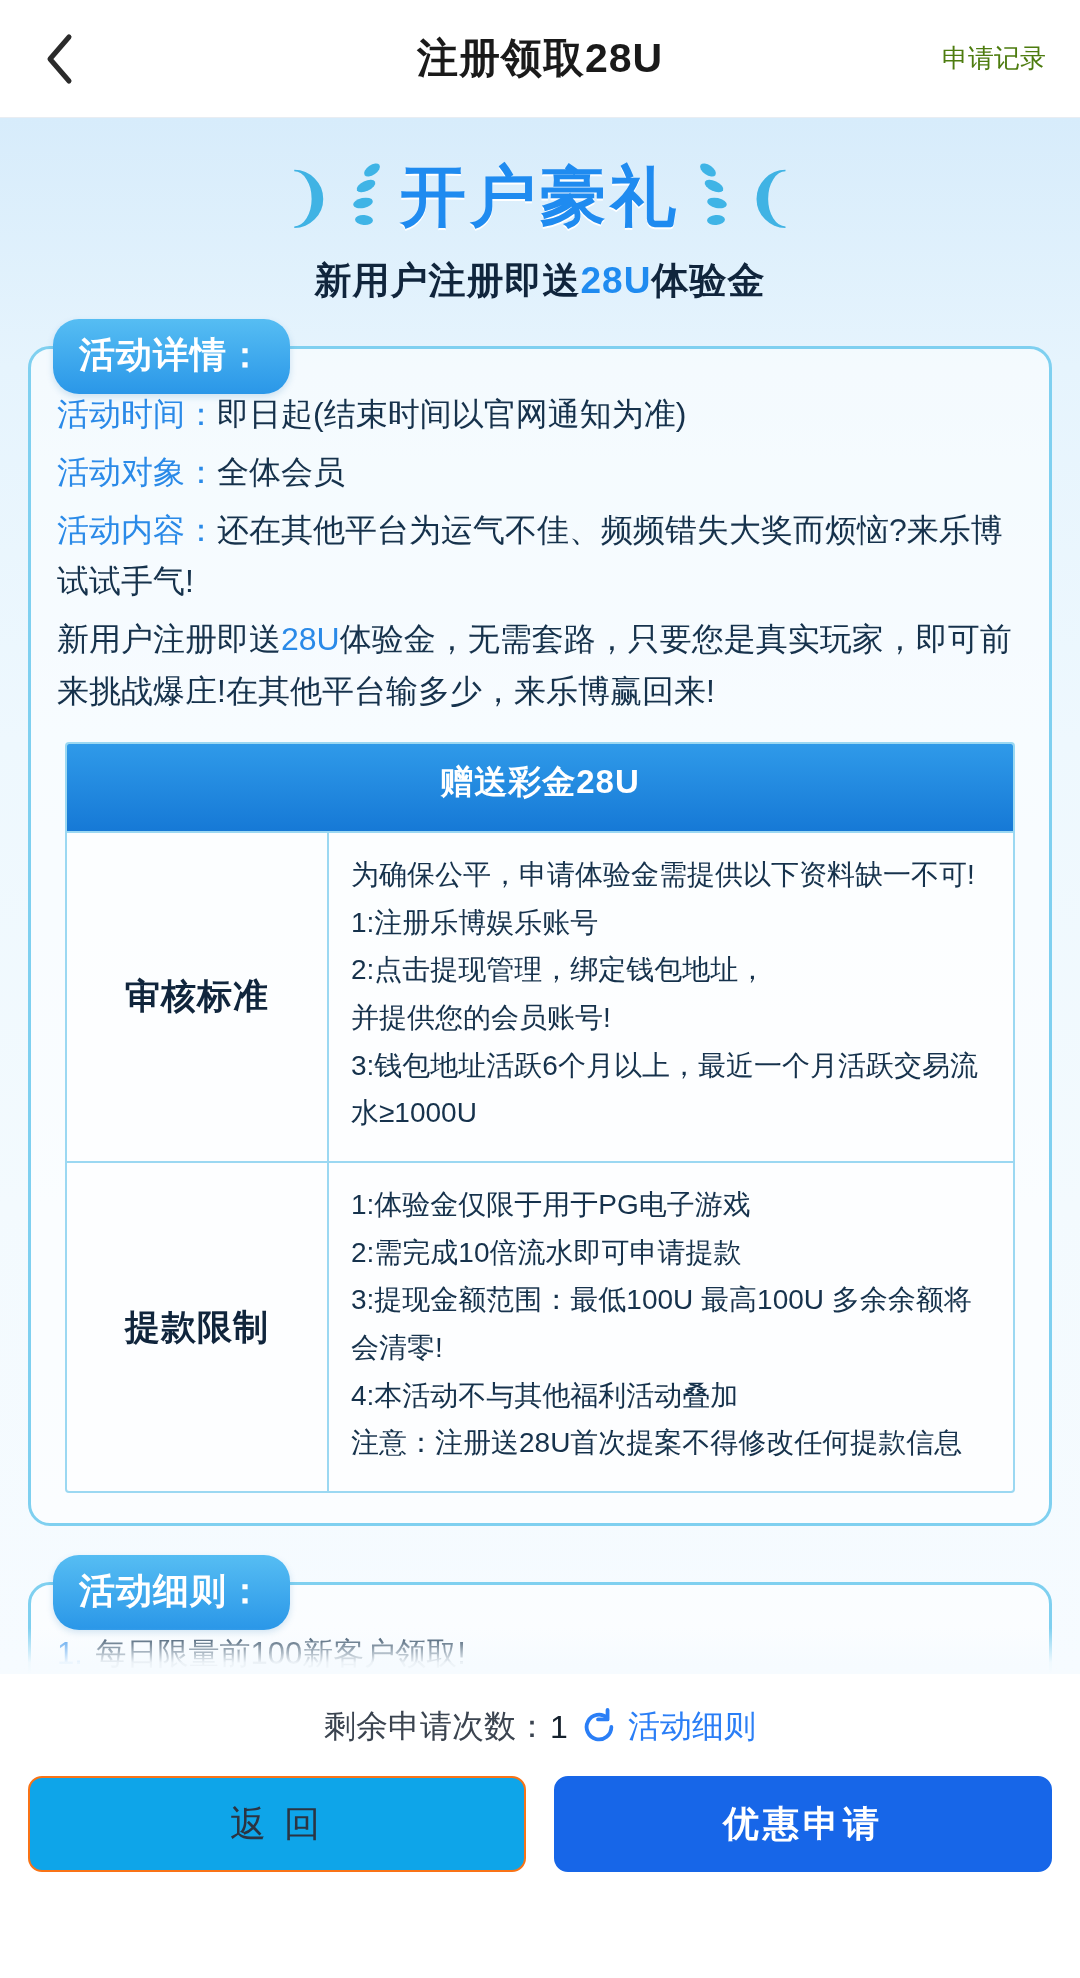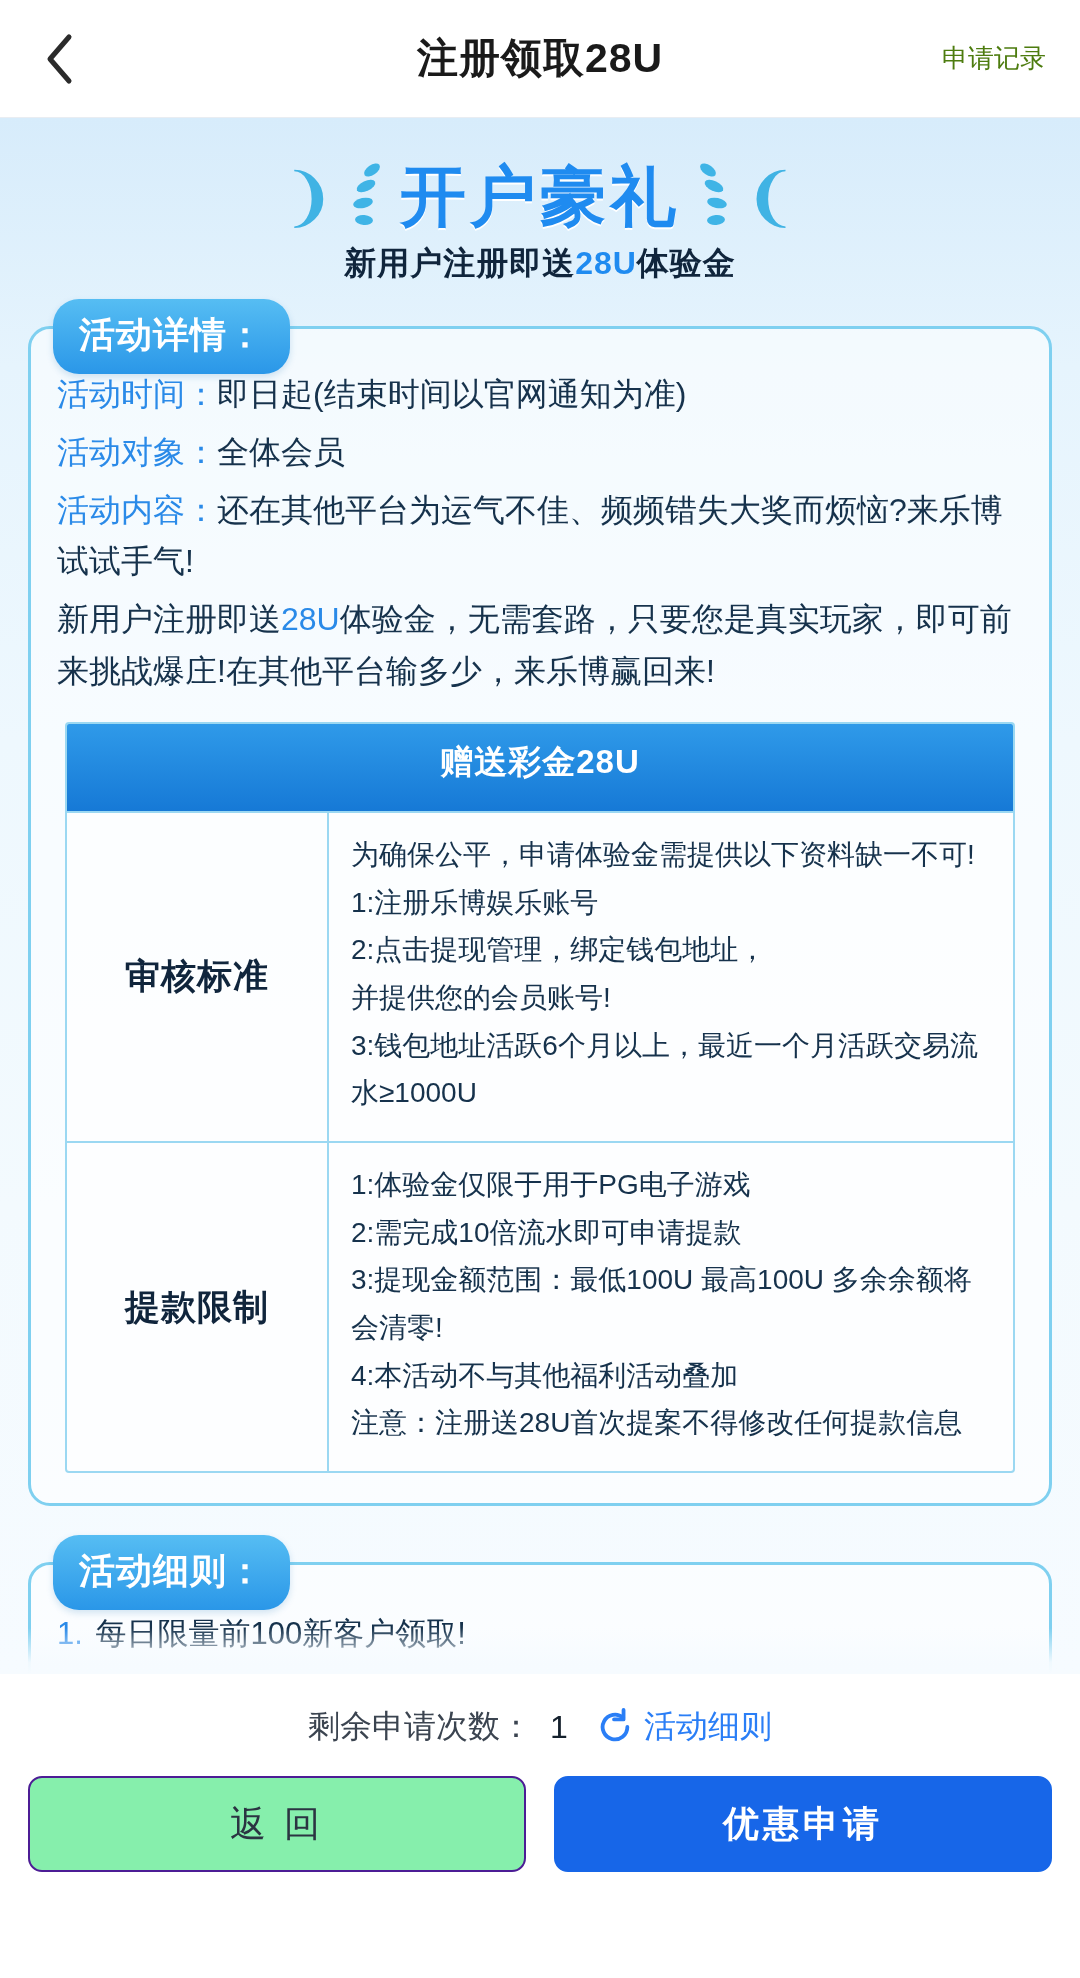--- a/index.html
+++ b/index.html
@@ -82,21 +82,22 @@
     text-shadow: 0 2px 0 #ffffff;
   }
   .laurel {
     font-size: 64px;
     color: #38b0e3;
     line-height: 1;
     opacity: .95;
   }
   .laurel.left  { transform: scaleX(-1); }
   .banner-sub {
-    font-size: 32px;
+    margin-top: 14px;
+    font-size: 37px;
     font-weight: bold;
     color: #10253c;
     letter-spacing: 1px;
   }
   .banner-sub .hl { color: #1f8bf0; }
 
   
   .card {
     margin: 22px 28px 0;
     border: 3px solid #7fd0f0;
@@ -219,21 +220,20 @@
   
   .footer {
     flex: 0 0 232px;
     background: #ffffff;
     padding: 18px 28px 34px;
   }
   .remain {
     display: flex;
     align-items: center;
     justify-content: center;
-    gap: 16px;
     height: 70px;
     font-size: 32px;
     color: #3b4450;
   }
   .remain .cnt { color: #14202c; margin-left: 2px; }
   .refresh {
     display: inline-flex;
     align-items: center;
     gap: 10px;
     color: #2a7ef6;
@@ -253,22 +253,22 @@
     flex: 1 1 0;
     height: 96px;
     border-radius: 14px;
     display: flex; align-items: center; justify-content: center;
     font-size: 36px;
     letter-spacing: 4px;
     cursor: pointer;
     user-select: none;
   }
   .btn-ghost {
-    border: 2px solid #4c1d95;
-    background: #86efac;
+    border: 2px solid #f97316;
+    background: #0ea5e9;
     color: #2b3442;
   }
   .btn-primary {
     border: 2px solid #1766e8;
     background: #1766e8;
     color: #ffffff;
     font-weight: bold;
   }
 </style>
 </head>

